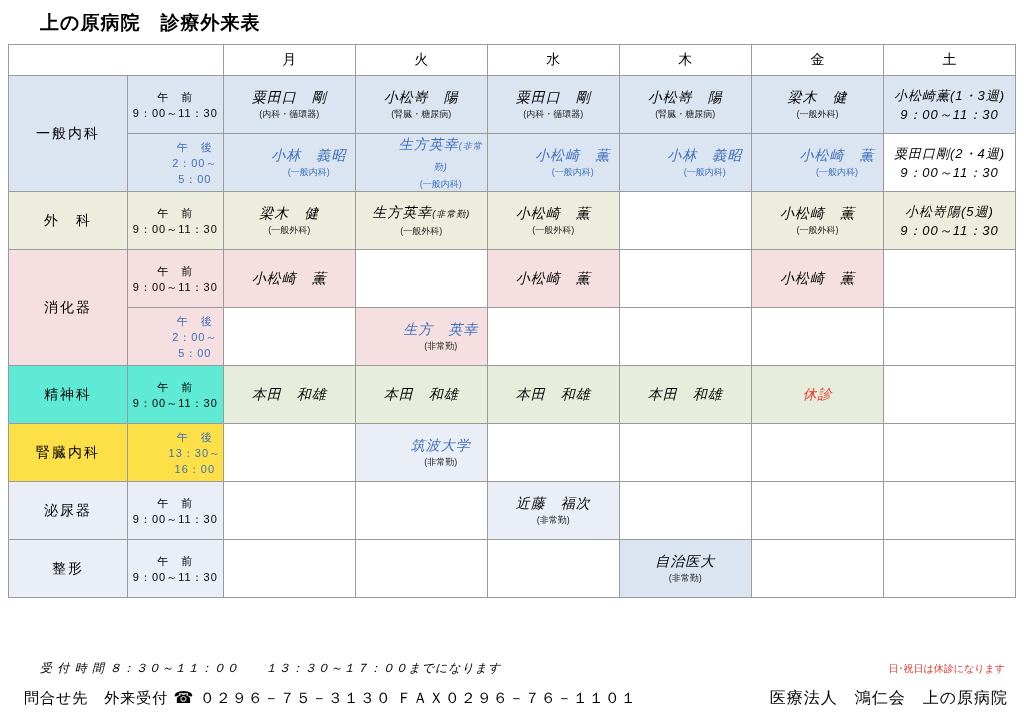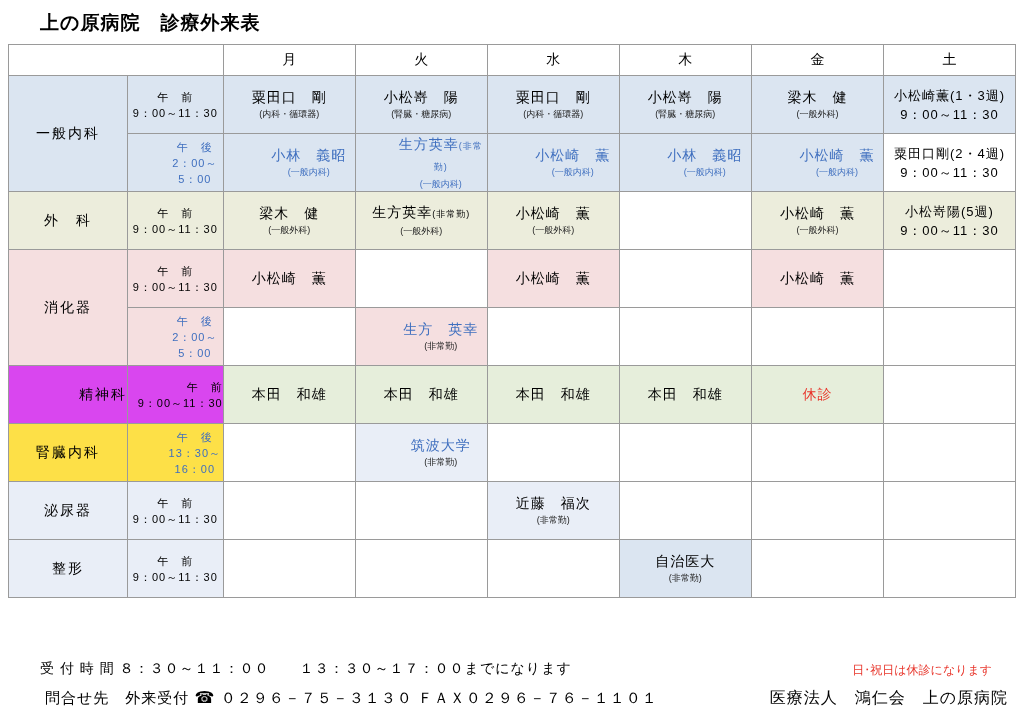--- a/index.html
+++ b/index.html
@@ -39,50 +39,50 @@
   .colw-day{width:131px;}
 
   thead td{height:30px;font-size:14px;background:#ffffff;}
   .corner{background:#ffffff;border-left:1px solid #9a9a9a;}
 
   
   .dept{font-size:14px;letter-spacing:2px;}
   .bg-blue{background:#dbe5f1;}
   .bg-olive{background:#eceddc;}
   .bg-pink{background:#f5dfe0;}
-  .bg-green{background:#d946ef;text-align:right;}
+  .bg-green{background:#5eead4;}
   .bg-lav{background:#fde047;}
   .bg-lblue{background:#e9eef7;}
   .bg-cell-blue{background:#dbe5f1;}
   .bg-cell-olive{background:#eceddc;}
   .bg-cell-pink{background:#f5dfe0;}
   .bg-cell-green{background:#e6eedb;}
   .bg-cell-lblue{background:#e9eef7;}
   .bg-white{background:#ffffff;margin-top:34px;}
 
   .time{font-size:11px;line-height:16px;letter-spacing:1px;}
   .time .l1{display:block;}
   .time .l2{display:block;}
   .blue-txt{color:#3f6fbf;padding-left:39px;}
   .red-txt{color:#e8352b;}
 
-  .nm{display:block;font-size:14px;line-height:19px;letter-spacing:1px;}
+  .nm{display:block;font-size:14px;line-height:19px;letter-spacing:1px;font-style:italic;}
   .nm.small{font-size:13px;}
   .sub{display:block;font-size:9px;line-height:14px;color:#222;}
   .sub.b{color:#3f6fbf;}
   .inline-sub{font-size:9px;}
 
   .h-tall{height:58px;}
   .h-mid{height:58px;}
 
   
   .ftr{position:absolute;left:0;top:660px;width:1024px;}
-  .ftr .l1{position:absolute;left:40px;top:0;font-size:14px;letter-spacing:1px;}
-  .ftr .l2{position:absolute;left:45px;top:28px;font-size:15px;letter-spacing:1px;text-align:right;}
-  .ftr .note{position:absolute;right:32px;top:2px;font-size:12px;color:#e8352b;margin-left:8px;}
+  .ftr .l1{position:absolute;left:40px;top:0;font-size:12px;letter-spacing:1px;font-style:italic;}
+  .ftr .l2{position:absolute;left:24px;top:28px;font-size:15px;letter-spacing:1px;text-align:right;}
+  .ftr .note{position:absolute;right:19px;top:2px;font-size:10px;color:#e8352b;margin-left:8px;}
   .ftr .corp{position:absolute;right:16px;top:28px;font-size:16px;letter-spacing:1px;}
   .tel{font-size:16px;}
 </style>
 </head>
 <body>
 
 <div class="page">
 
   <div class="hdr">
     <div class="hdr-title">上の原病院　診療外来表</div>

